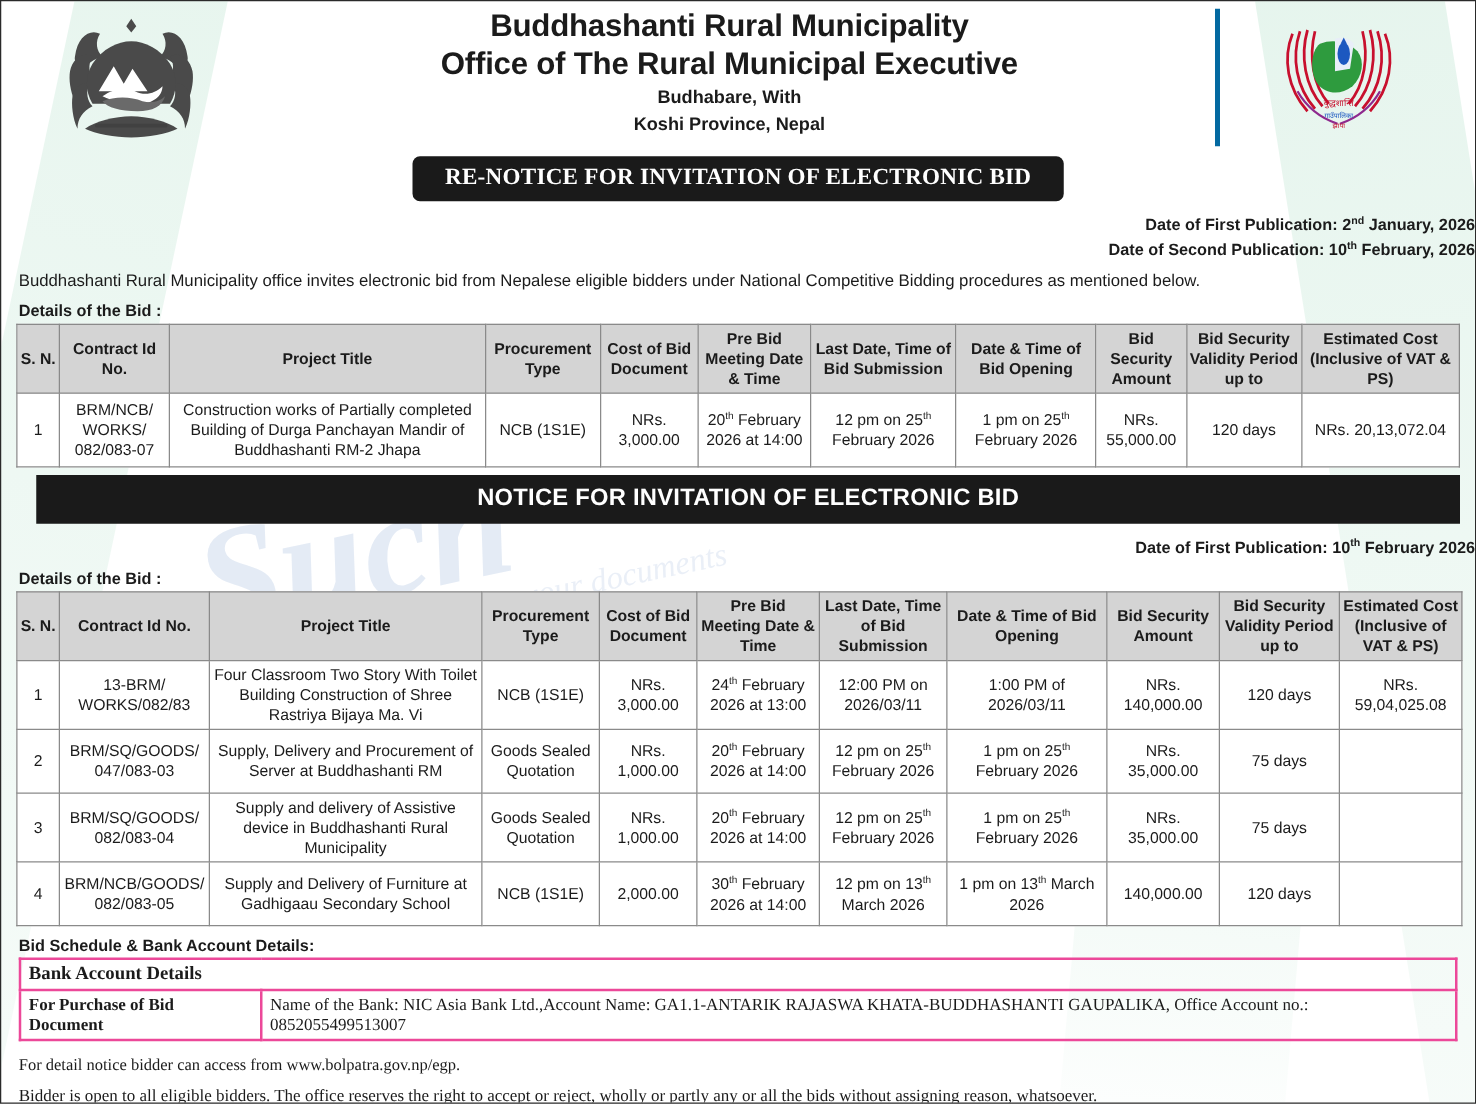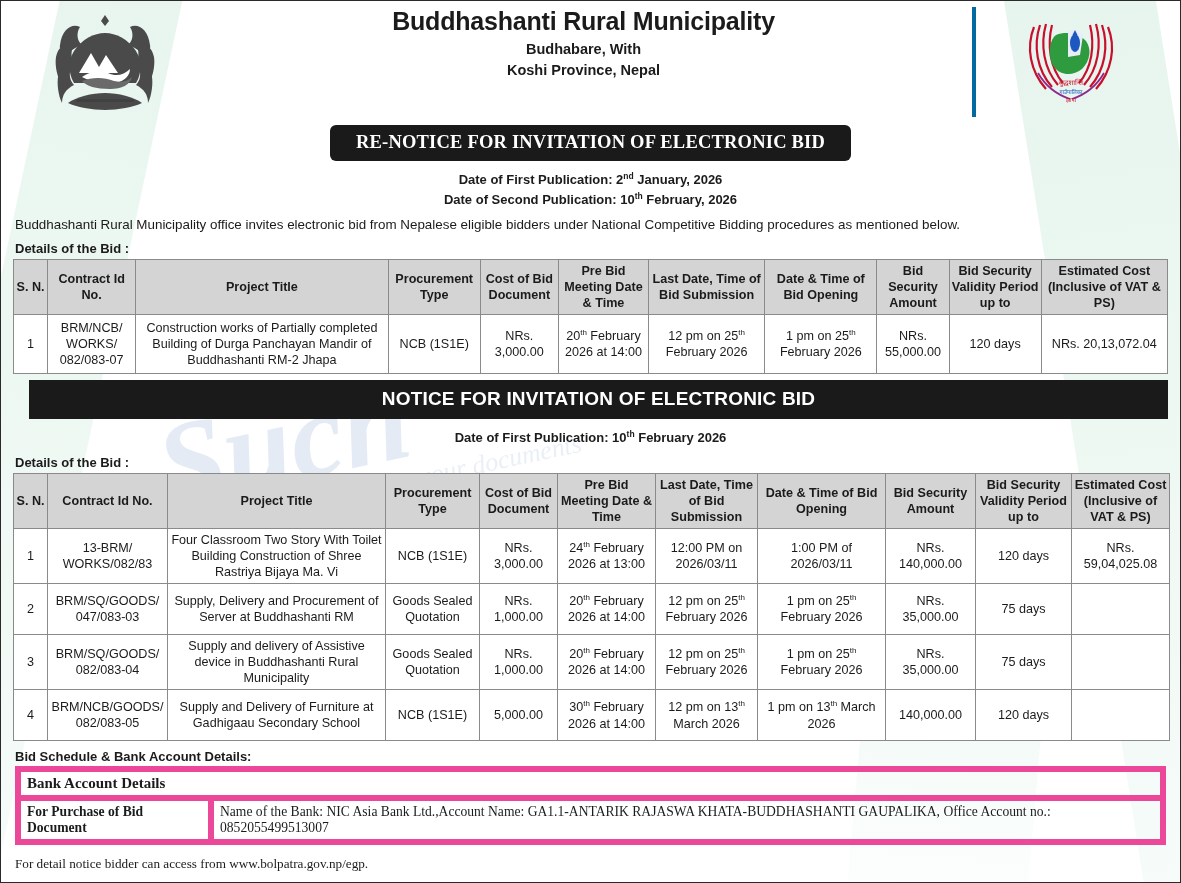--- a/index.html
+++ b/index.html
@@ -52,21 +52,21 @@
     background:#1a1a1a;color:#fff;font-weight:bold;font-size:18.5px;
     padding:7px 26px 8px 26px;border-radius:6px;letter-spacing:.2px;
     display:inline-block;
     font-family:Liberation Serif, serif;
   }
   .banner-full{
     background:#1a1a1a;color:#fff;font-weight:bold;font-size:19px;
     text-align:center;padding:8px 0 9px 0;margin:6px 12px 0 28px;letter-spacing:.2px;
   }
 
-  .pubdates{text-align:center;margin-top:9px;}
+  .pubdates{text-align:right;margin-top:9px;}
   .pubdate{font-size:13px;font-weight:bold;line-height:1.55;}
   .pubdate sup{font-size:8.5px;}
 
   .intro{font-size:13.4px;margin:5px 14px 0 14px;line-height:1.4;}
   .details-label{font-size:13px;font-weight:bold;margin:6px 14px 3px 14px;}
 
   
   table.bidtable{
     border-collapse:collapse;
     width:calc(100% - 24px);
@@ -98,21 +98,21 @@
   
   .bank-label{font-size:13px;font-weight:bold;margin:8px 14px 2px 14px;}
   table.banktable{
     border-collapse:collapse;
     width:calc(100% - 28px);
     margin:0 14px;
     font-family:"Liberation Serif", serif;
     table-layout:fixed;
   }
   table.banktable td{
-    border:6px solid #ec4899;
+    border:2px solid #ec4899;
     padding:3px 6px;
     font-size:13.6px;
     vertical-align:middle;
   }
   .bank-head{font-size:15px !important;font-weight:bold;}
   .bank-key{font-weight:bold;width:193px;}
 
   
   .foot{margin:9px 14px 0 14px;font-family:"Liberation Serif", serif;}
   .foot-line{font-size:13.2px;line-height:1.45;}
@@ -158,20 +158,21 @@
             </g>
             <g fill="#3f3f3f" opacity=".85">
               <rect x="30" y="88" width="58" height="3" rx="1.5"></rect>
             </g>
           </svg>
         </div>
       </div>
 
       <div class="hdr-mid">
         <div class="org1">Buddhashanti Rural Municipality</div>
+        <div class="org2">Office of The Rural Municipal Executive</div>
         <div class="org3">Budhabare, With</div>
         <div class="org4">Koshi Province, Nepal</div>
       </div>
 
       <div class="hdr-right">
         <div class="logo2">
           <svg width="110" height="96" viewBox="0 0 110 96">
             <g stroke="#c8102e" stroke-width="2.2" fill="none">
               <path d="M18 14 C10 34 14 58 30 76"></path>
               <path d="M24 12 C17 33 21 57 36 74"></path>
@@ -331,21 +332,21 @@
           <td>1 pm on 25<sup>th</sup> February 2026</td>
           <td>NRs. 35,000.00</td>
           <td>75 days</td>
           <td></td>
         </tr>
         <tr>
           <td>4</td>
           <td>BRM/NCB/GOODS/ 082/083-05</td>
           <td>Supply and Delivery of Furniture at Gadhigaau Secondary School</td>
           <td>NCB (1S1E)</td>
-          <td>5,000.00</td>
+          <td>2,000.00</td>
           <td>30<sup>th</sup> February 2026 at 14:00</td>
           <td>12 pm on 13<sup>th</sup> March 2026</td>
           <td>1 pm on 13<sup>th</sup> March 2026</td>
           <td>140,000.00</td>
           <td>120 days</td>
           <td></td>
         </tr>
       </tbody>
     </table>
 

